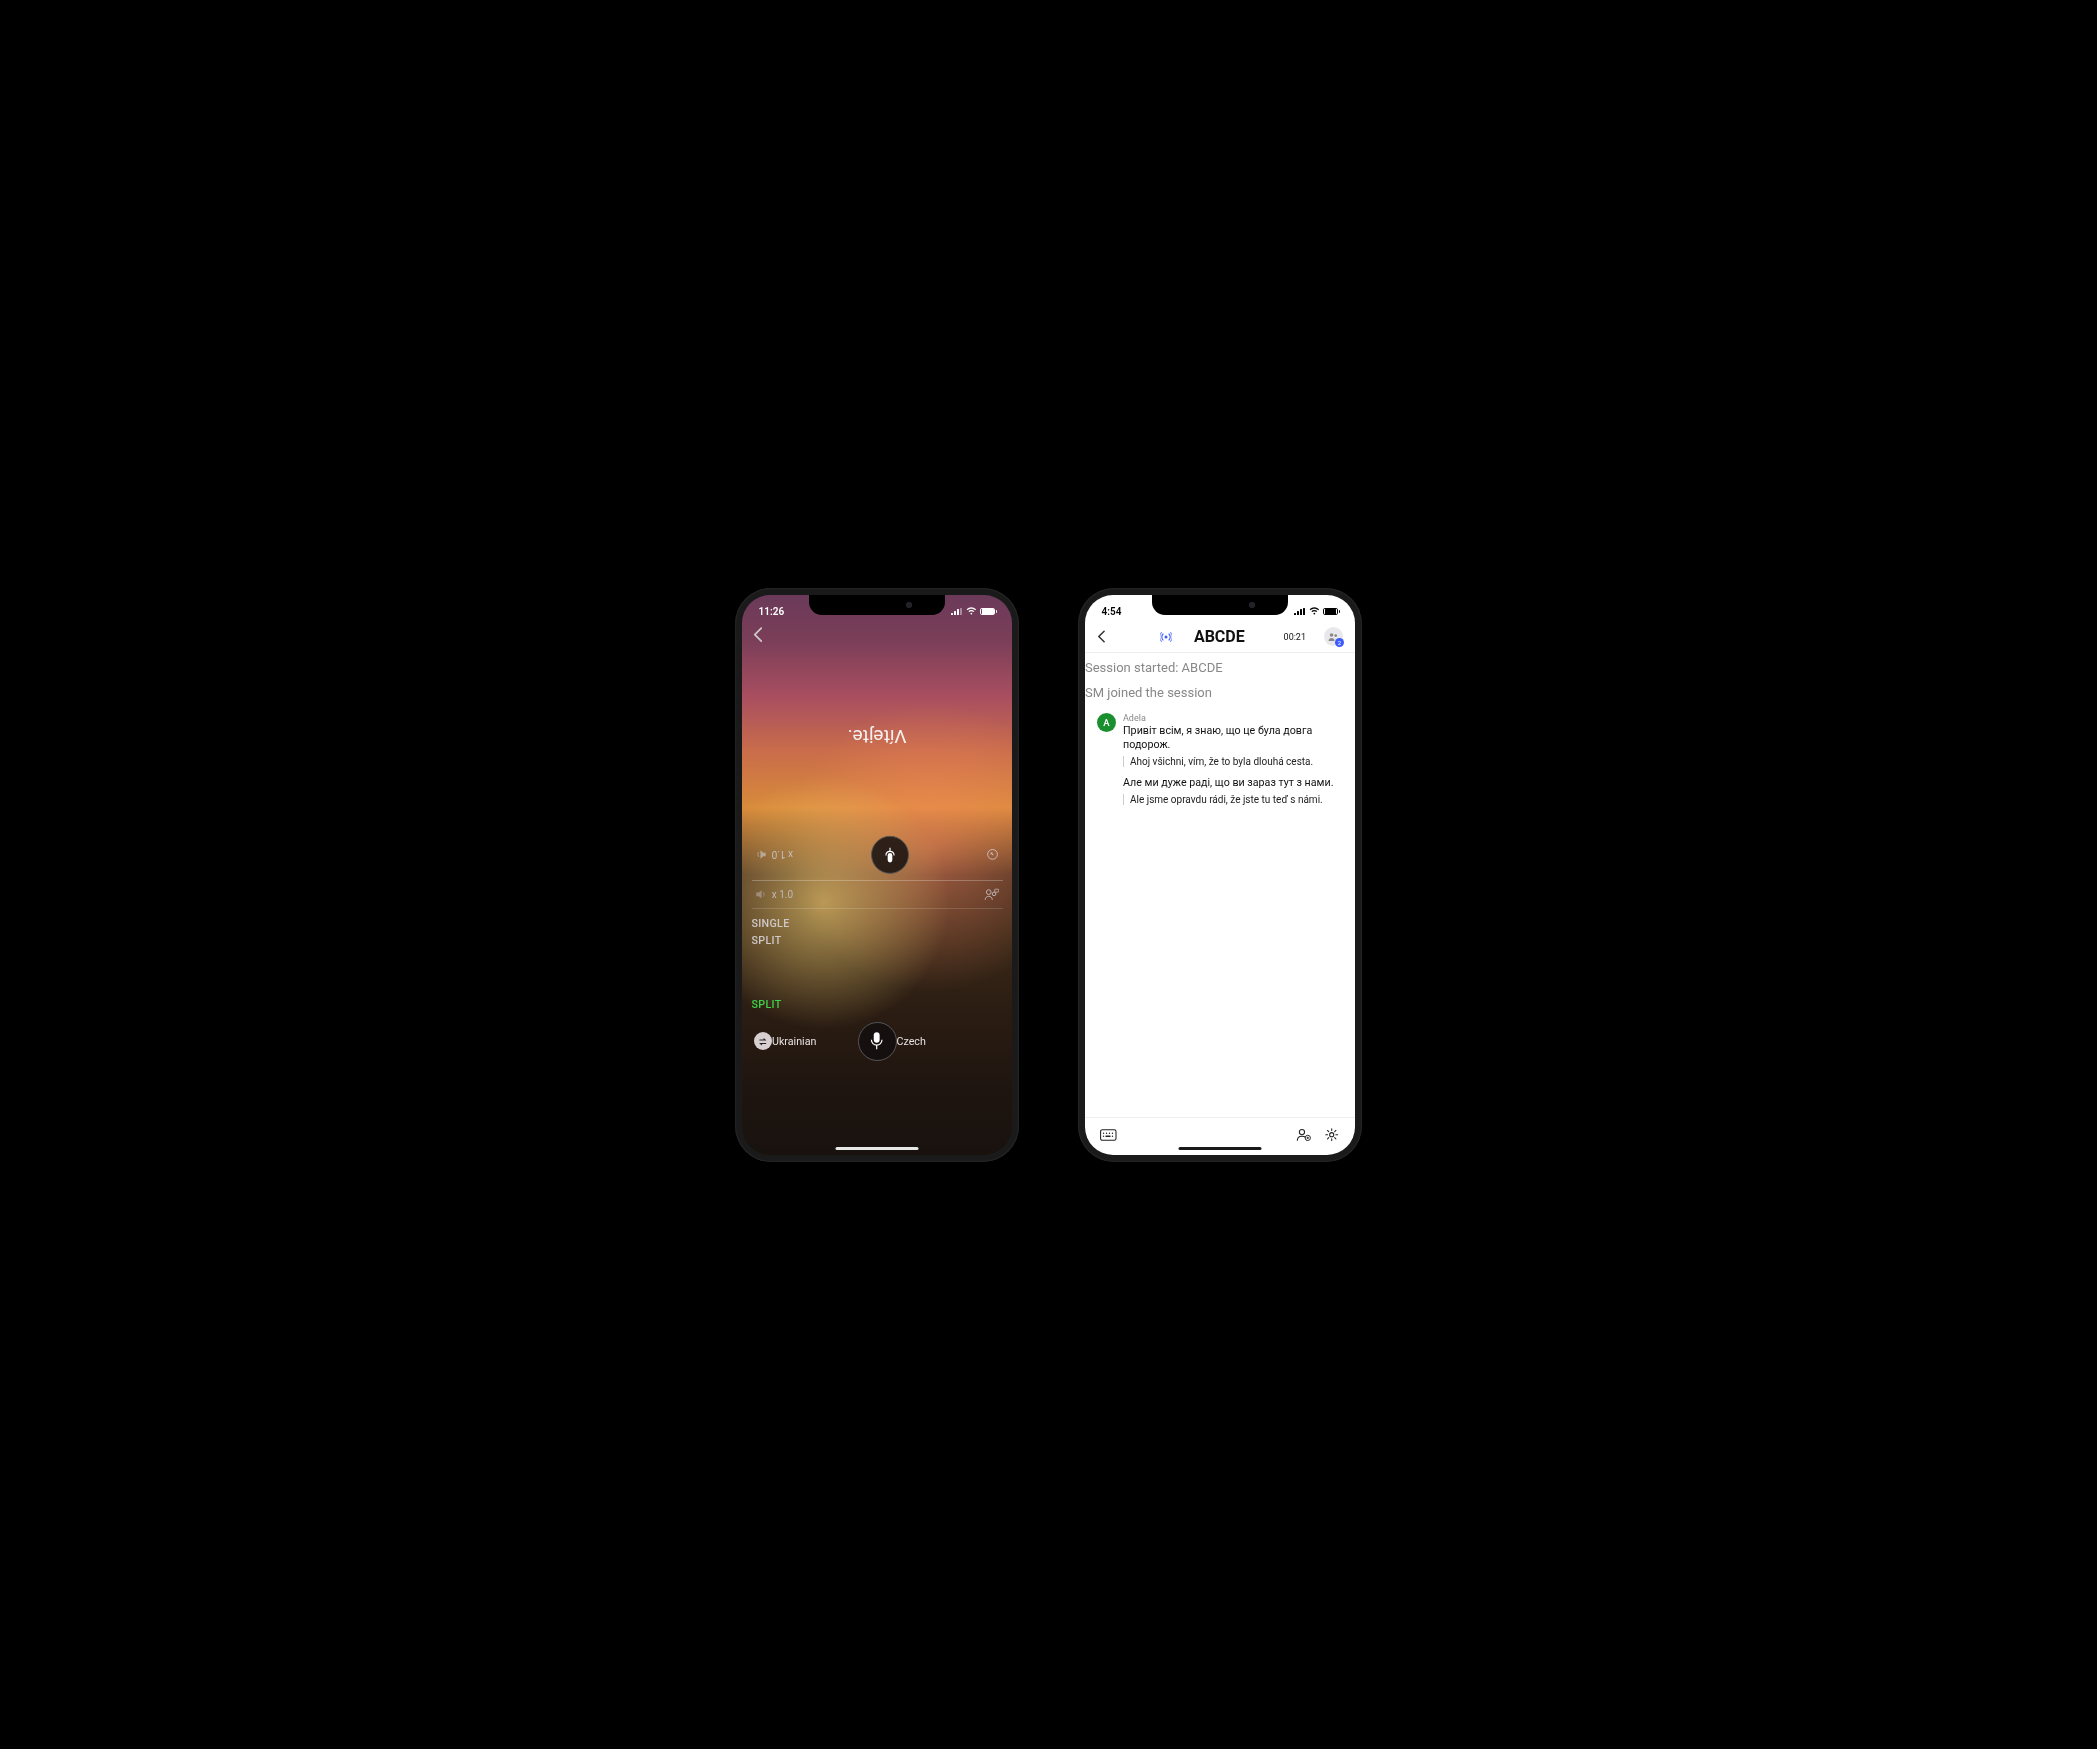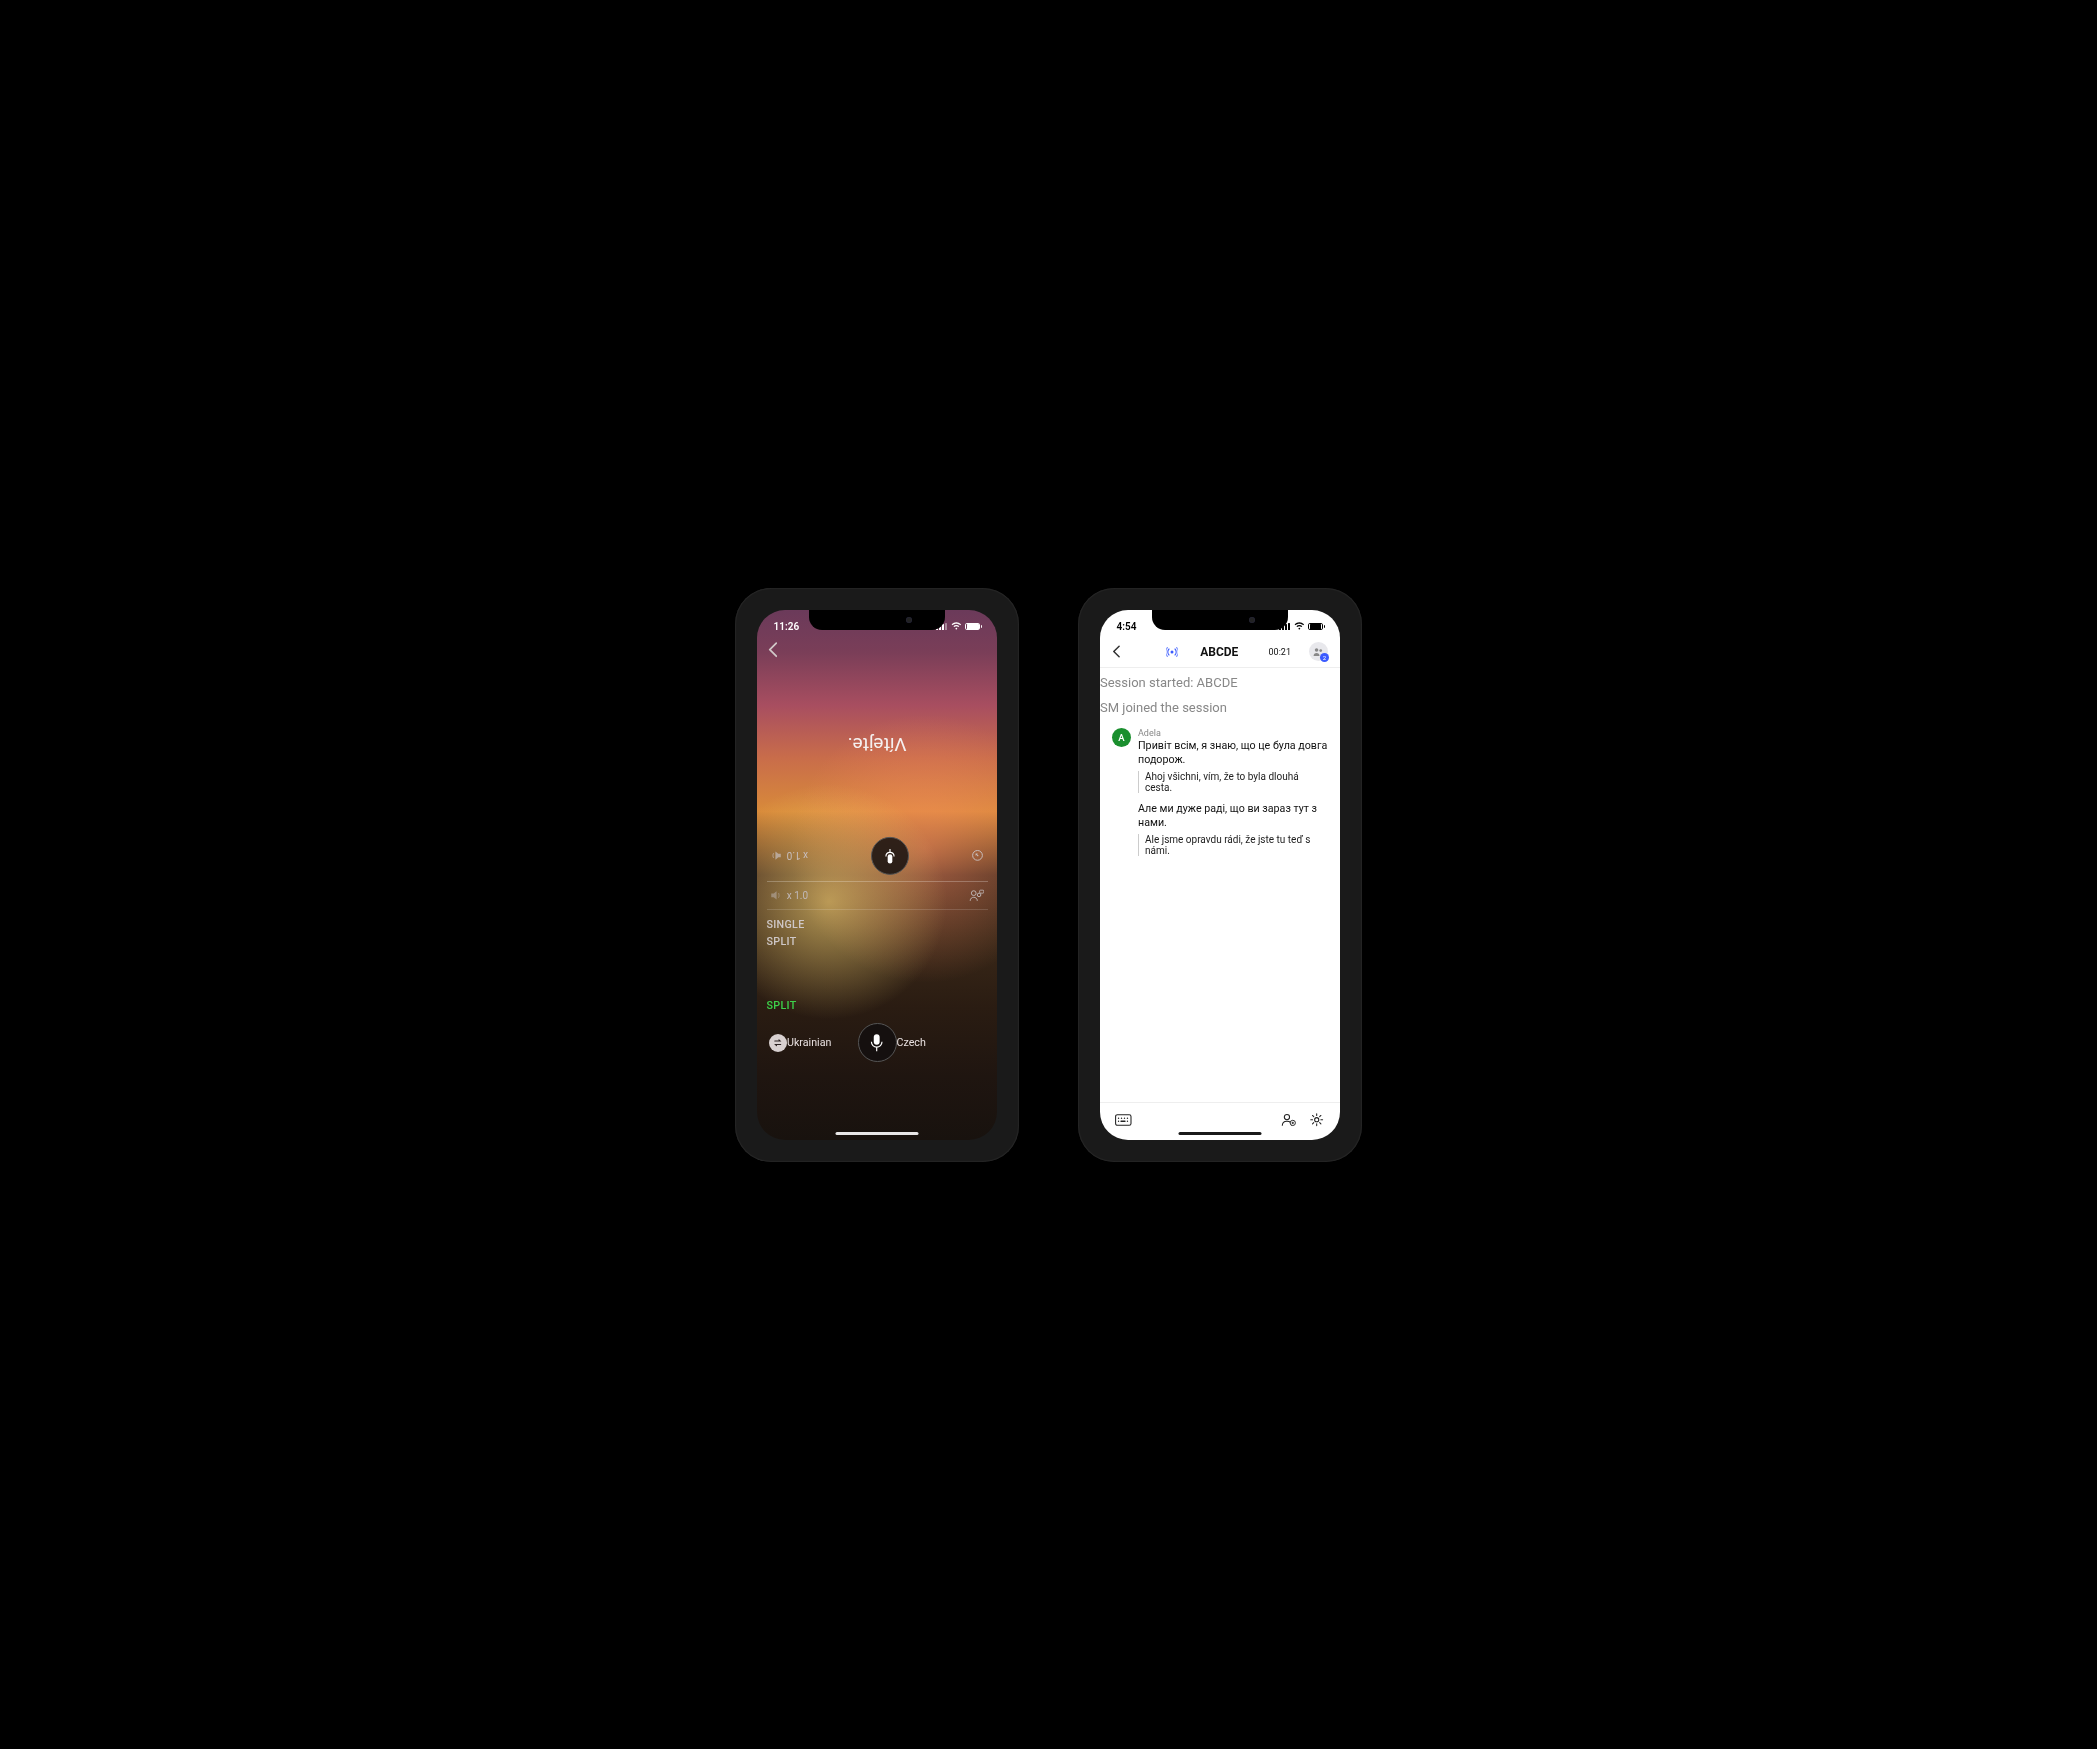--- a/index.html
+++ b/index.html
@@ -12,21 +12,21 @@
     min-height: 100vh;
     font-family: -apple-system, BlinkMacSystemFont, "Segoe UI", Roboto, Helvetica, Arial, sans-serif;
     padding: 24px;
   }
 
   .phone-frame {
     width: 284px;
     height: 574px;
     background: #1a1a1a;
     border-radius: 36px;
-    padding: 22px;
+    padding: 7px;
     box-shadow: 0 12px 36px rgba(0,0,0,0.6), inset 0 0 1.8px rgba(255,255,255,0.2);
     position: relative;
   }
 
   .phone-inner {
     width: 100%;
     height: 100%;
     border-radius: 28px;
     overflow: hidden;
     position: relative;
@@ -221,21 +221,21 @@
     display: flex;
     flex-direction: column;
     position: relative;
   }
   .p2-header {
     display:flex; align-items:center; justify-content:space-between;
     padding: 4.7px 12px 6px;
     border-bottom: 0.6px solid #eee;
   }
   .p2-header-left { width:24px; font-size:15.4px; color:#333; }
-  .p2-header-center { display:flex; align-items:center; gap:22px; font-size:12px; font-weight:700; }
+  .p2-header-center { display:flex; align-items:center; gap:22px; font-size:16px; font-weight:700; }
   .p2-header-right { display:flex; align-items:center; gap:18px; font-size:9px; }
   .session-timer { font-size: 9px; font-weight:400; }
   .participants-badge {
     position:relative;
     width:19px;height:19px;
     background:#e8e8ec;
     border-radius:50%;
     display:flex;align-items:center;justify-content:center;
     color:#888;
   }

